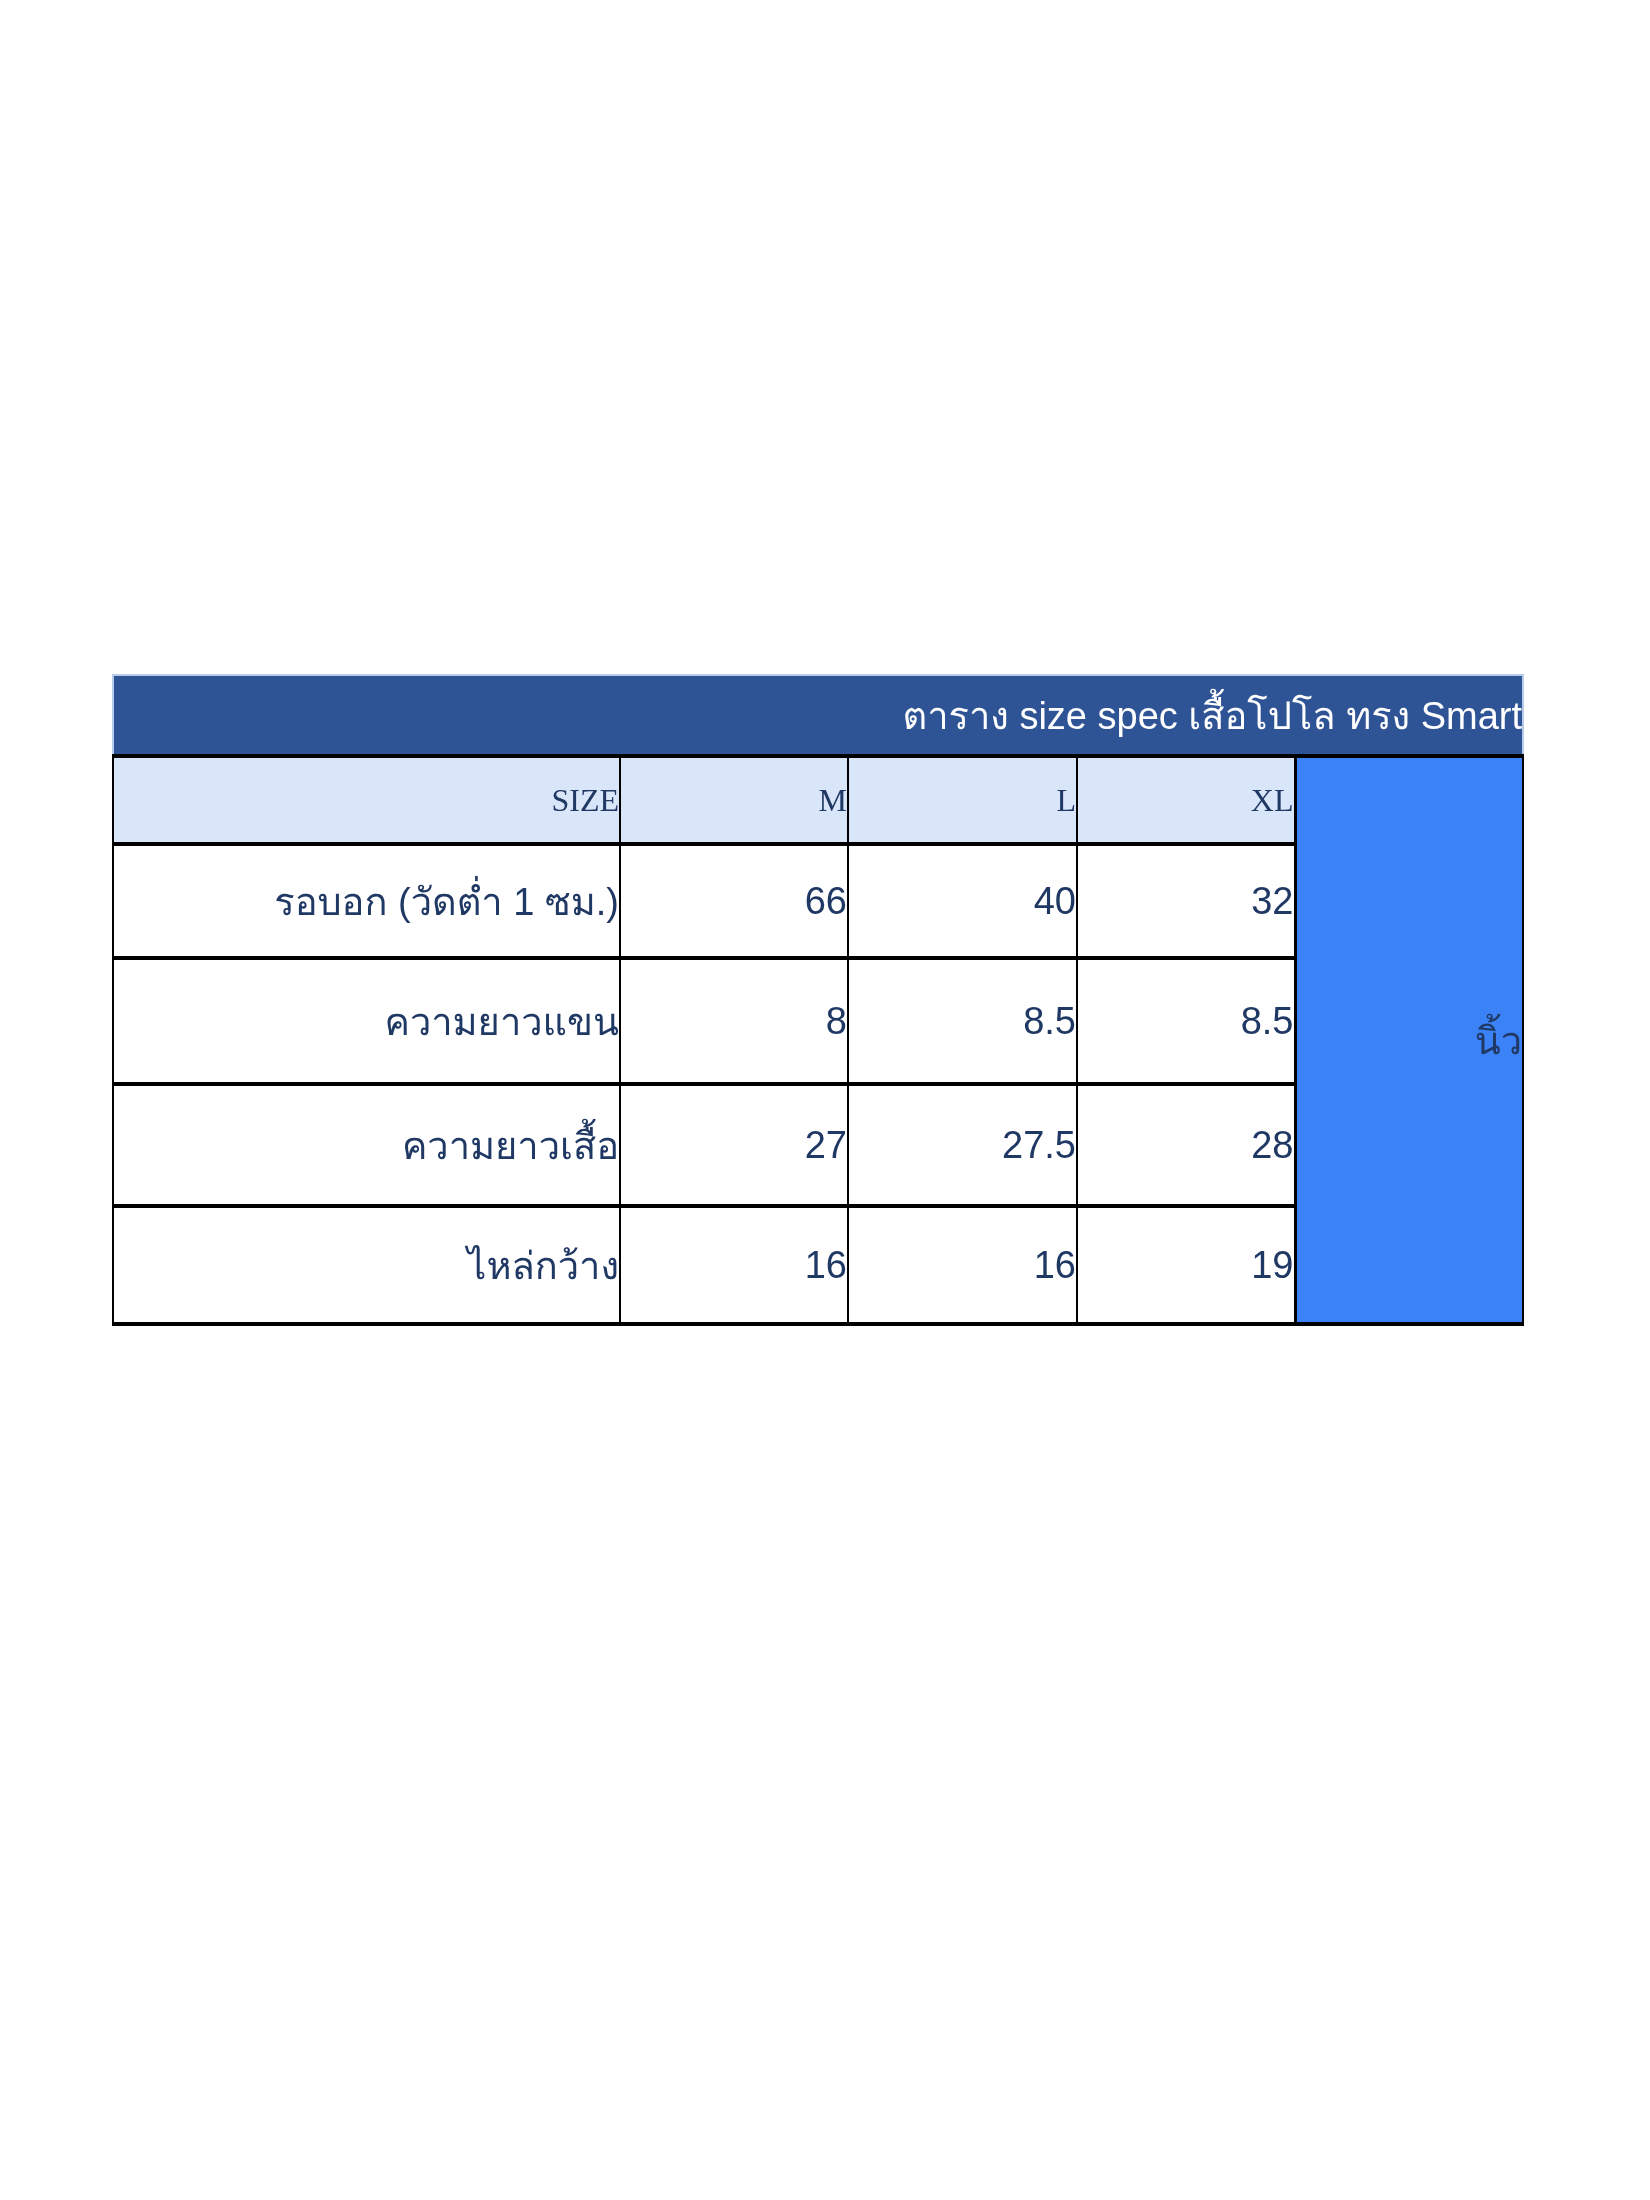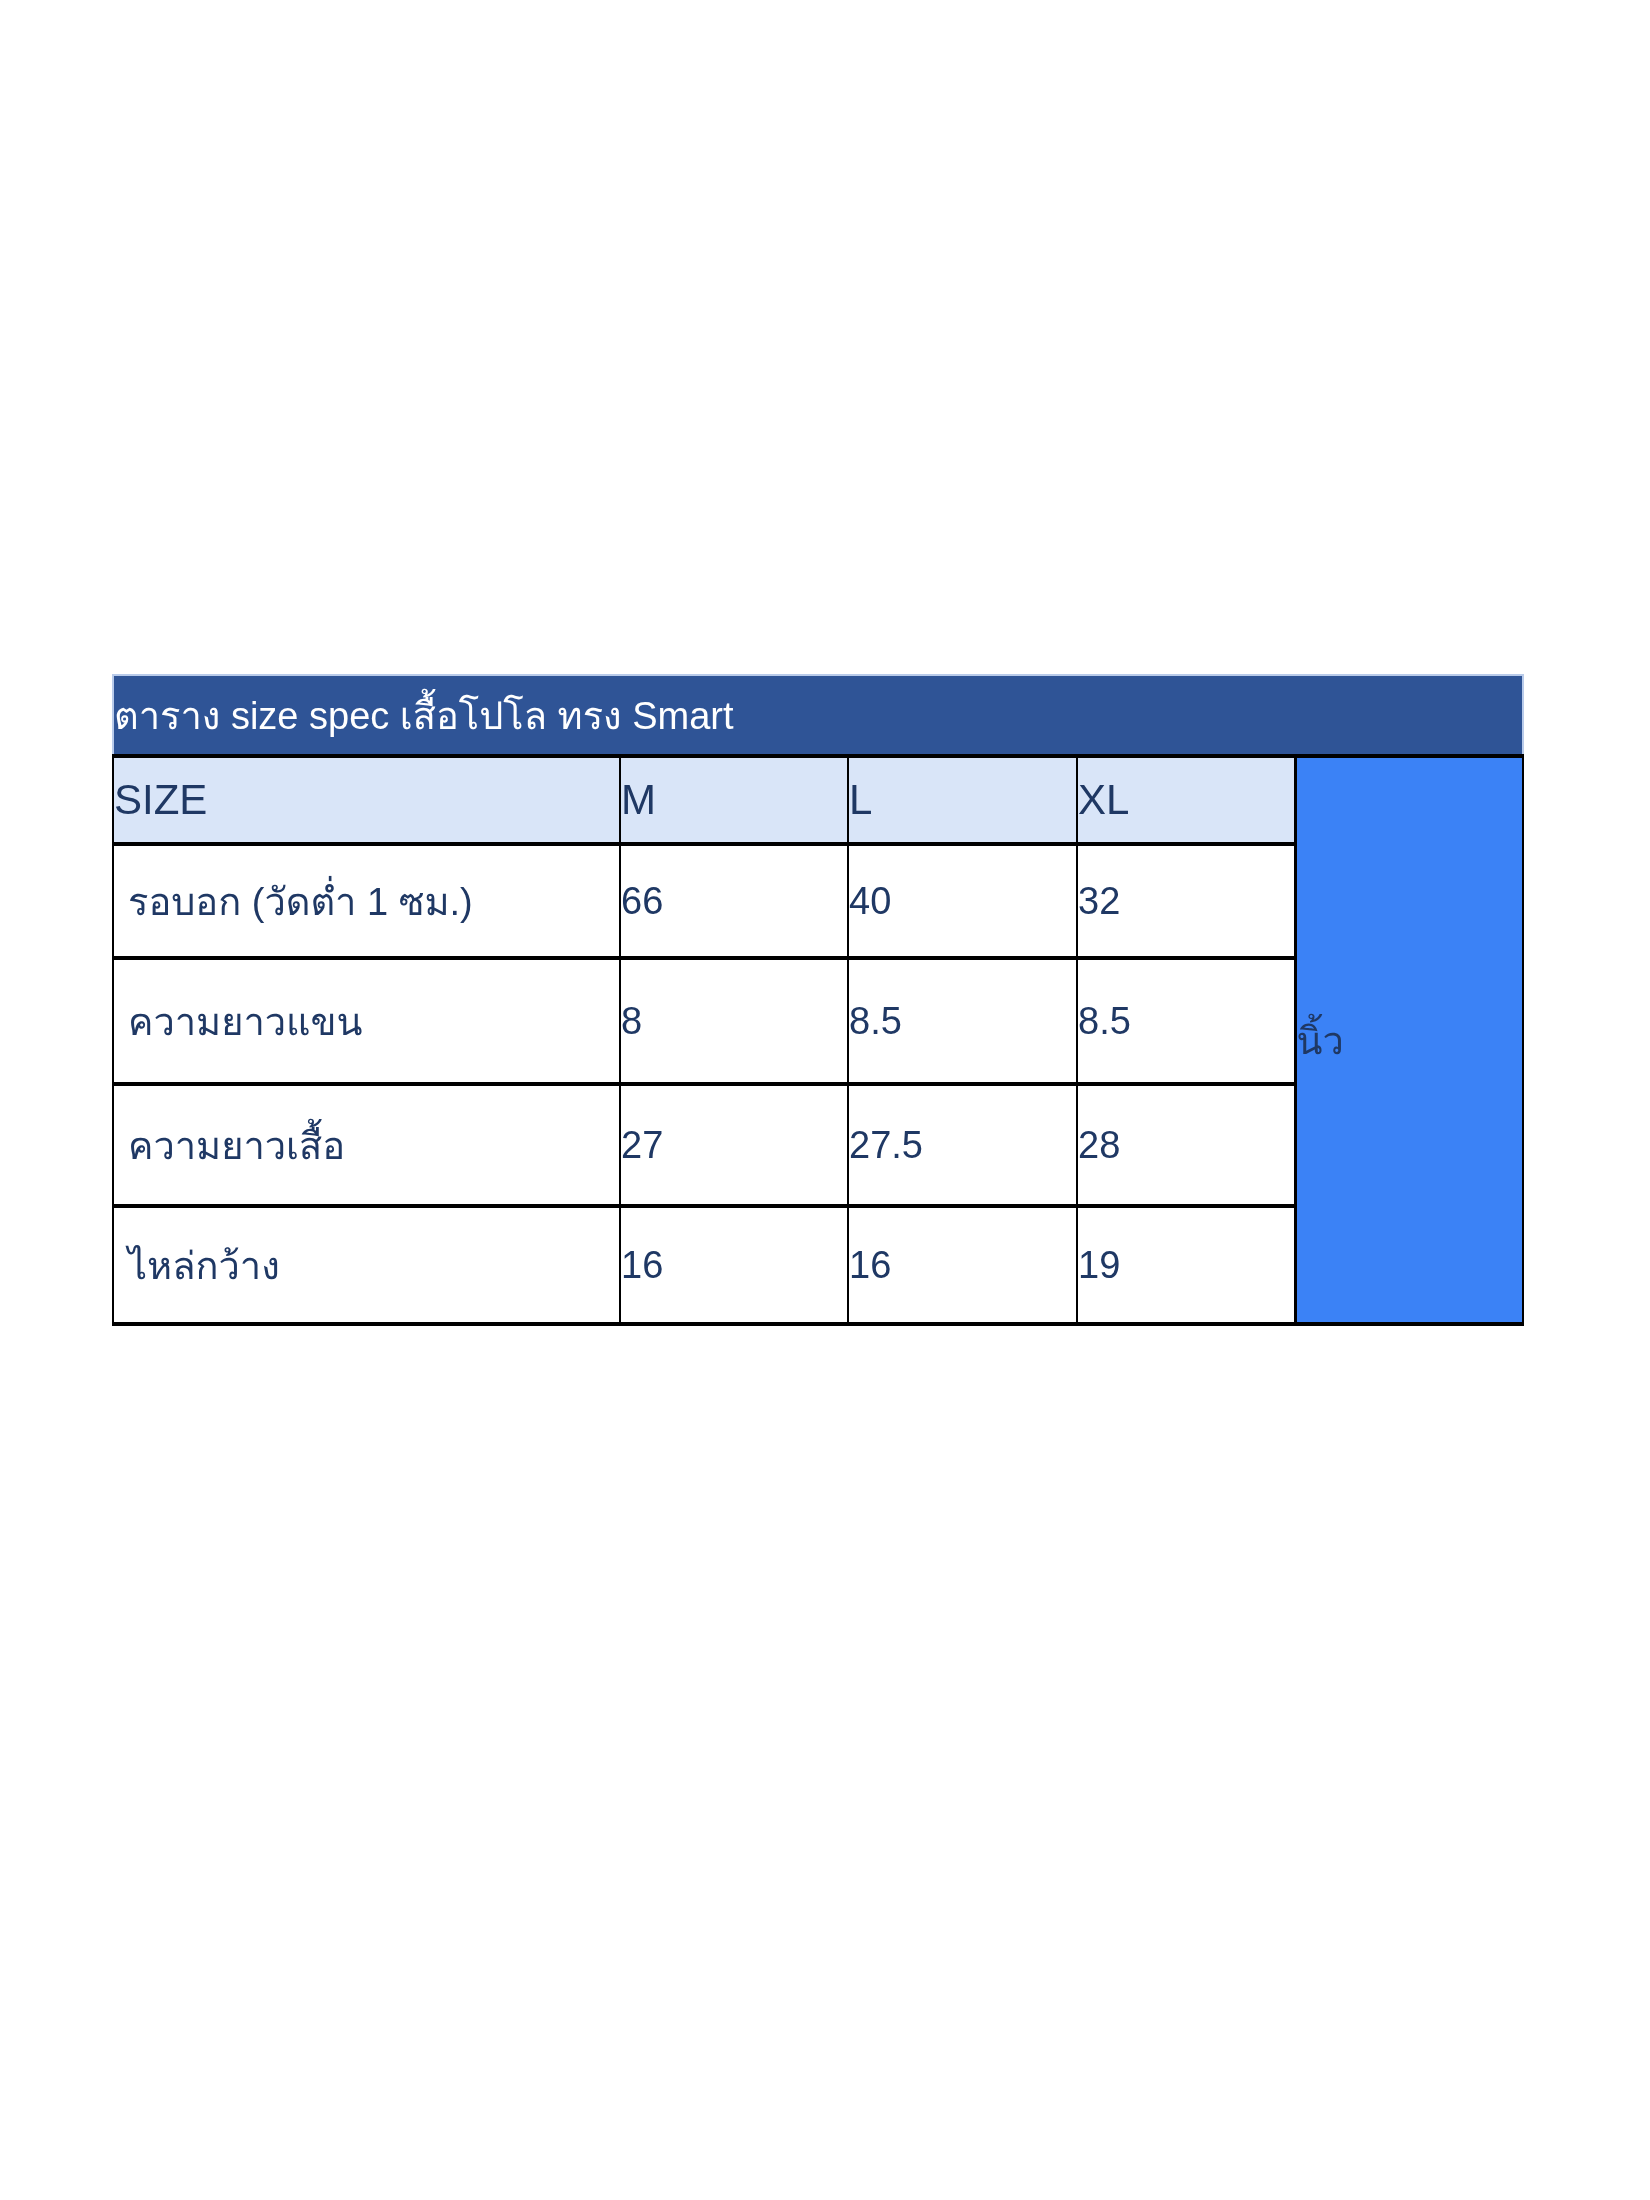--- a/index.html
+++ b/index.html
@@ -25,21 +25,21 @@
     table-layout: fixed;
     width: 1410px;
   }
   .spec-table td, .spec-table th {
     border: 2px solid var(--border, #000000);
     padding: 0;
     vertical-align: middle;
     color: var(--body_text, #1F3864);
     font-size: 38px;
     font-weight: normal;
-    text-align: left;
+    text-align: right;
     overflow: hidden;
   }
   
   .spec-table tr.data-row td,
   .spec-table tr.header-row th,
   .spec-table tr.header-row td {
     border-top-width: 4px;
     border-bottom-width: 4px;
   }
   
@@ -47,22 +47,23 @@
   .title-cell {
     background: var(--title_bg, #2F5496);
     color: var(--title_text, #ffffff) !important;
     font-size: 37px;
     height: 78px;
     border: 2px solid var(--title_edge, #B9CBEA) !important;
     border-bottom: 4px solid var(--border, #000000) !important;
   }
   .header-row th {
     background: var(--header_bg, #D9E5F8);
-    font-size: 42px;
+    font-size: 32px;
     height: 84px;
+    font-family: Liberation Serif, serif;
   }
   .row-label {
     text-align: center;
     padding-left: 14px !important;
     margin-left: 24px;
   }
   .unit-cell {
     background: #3b82f6;
     font-size: 40px;
     border-left-width: 3px !important;

